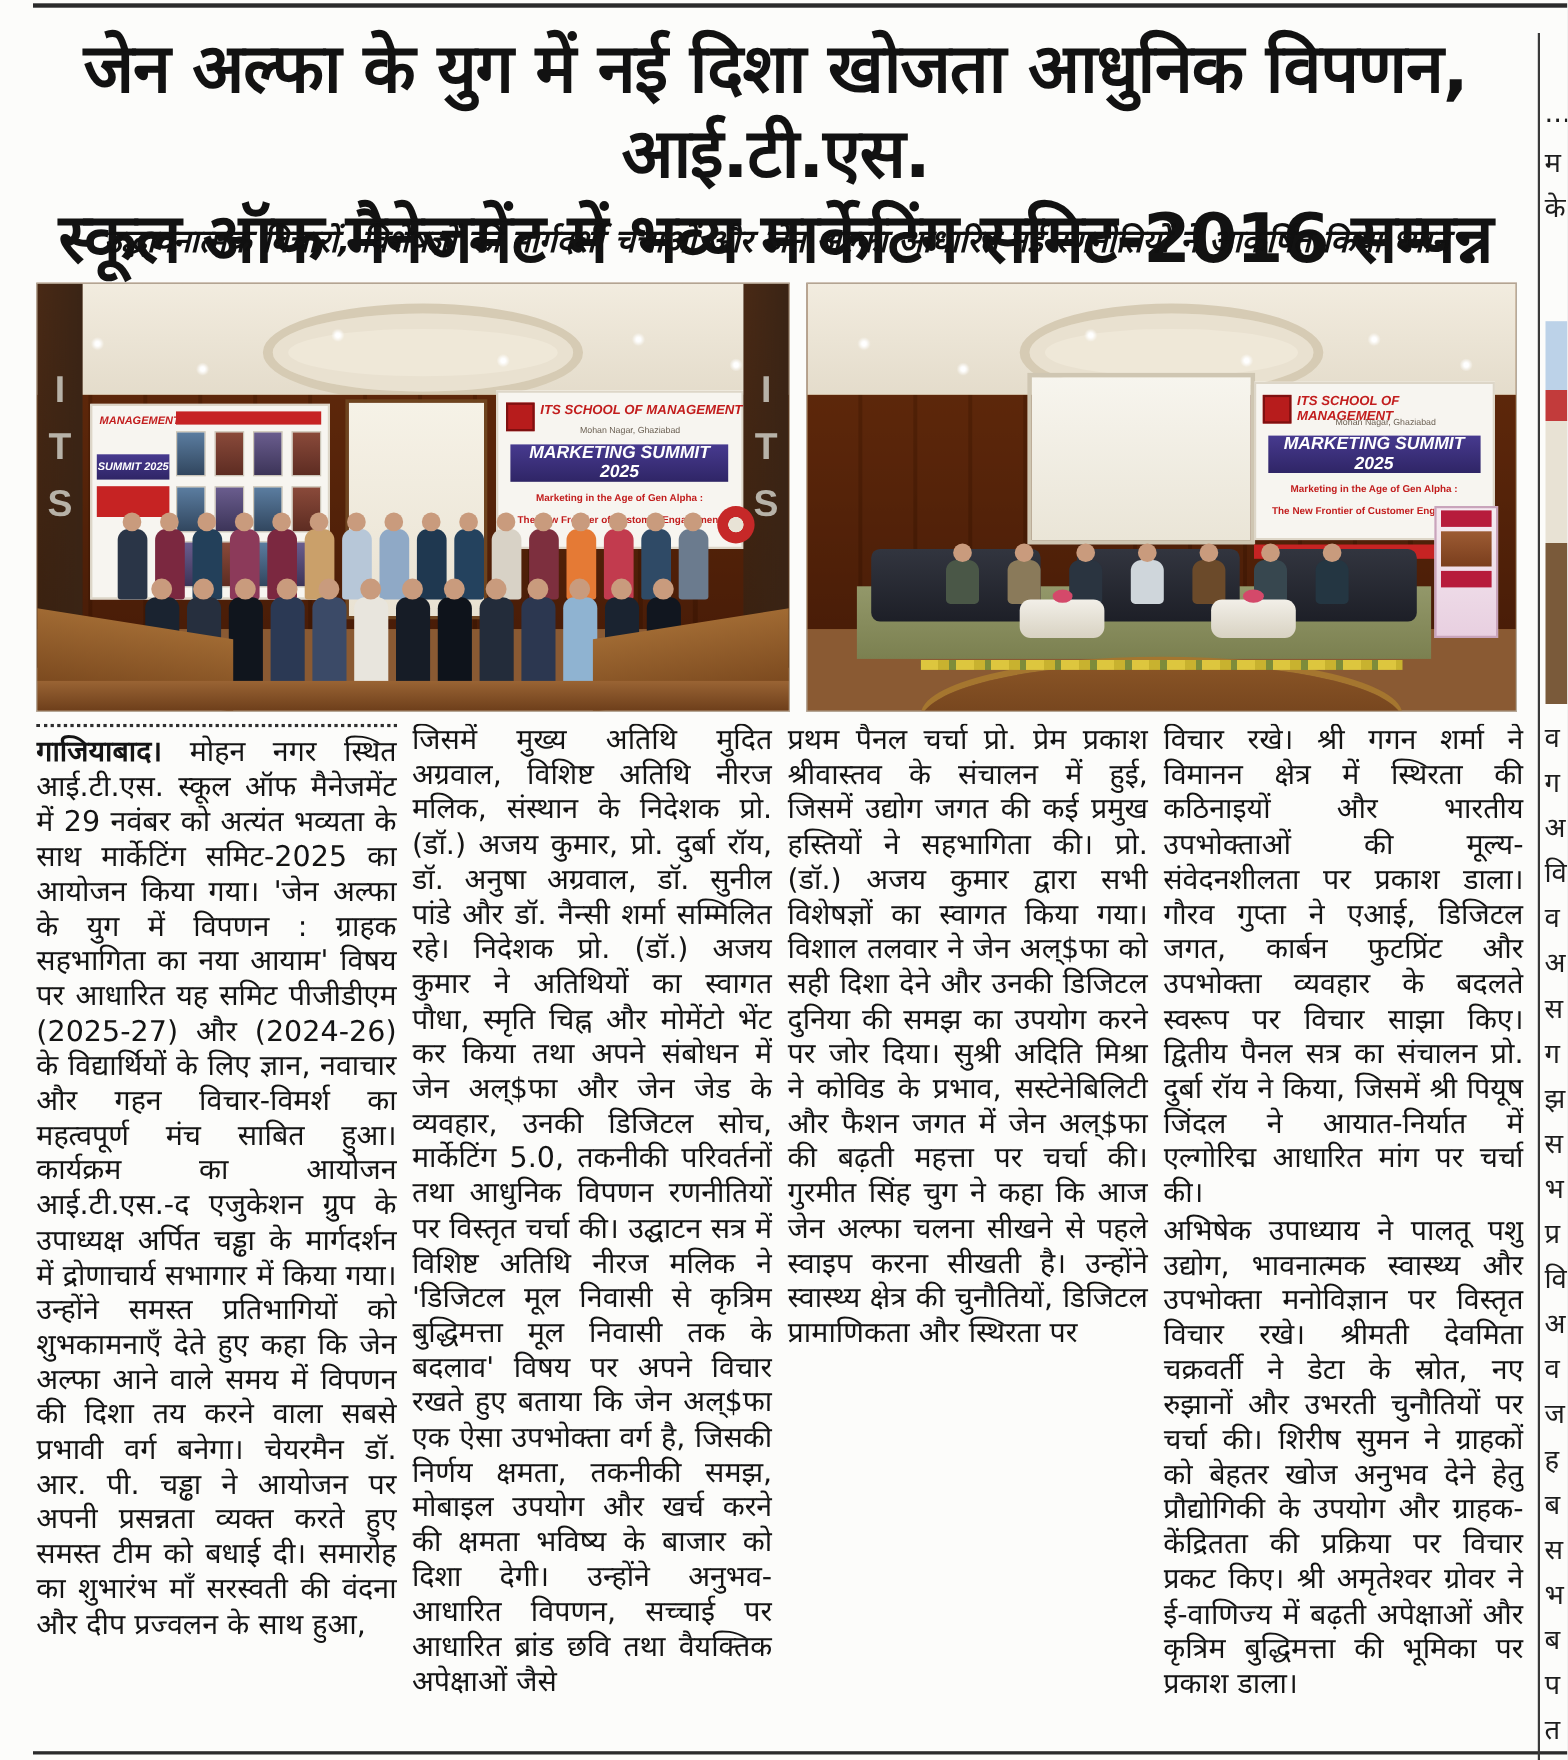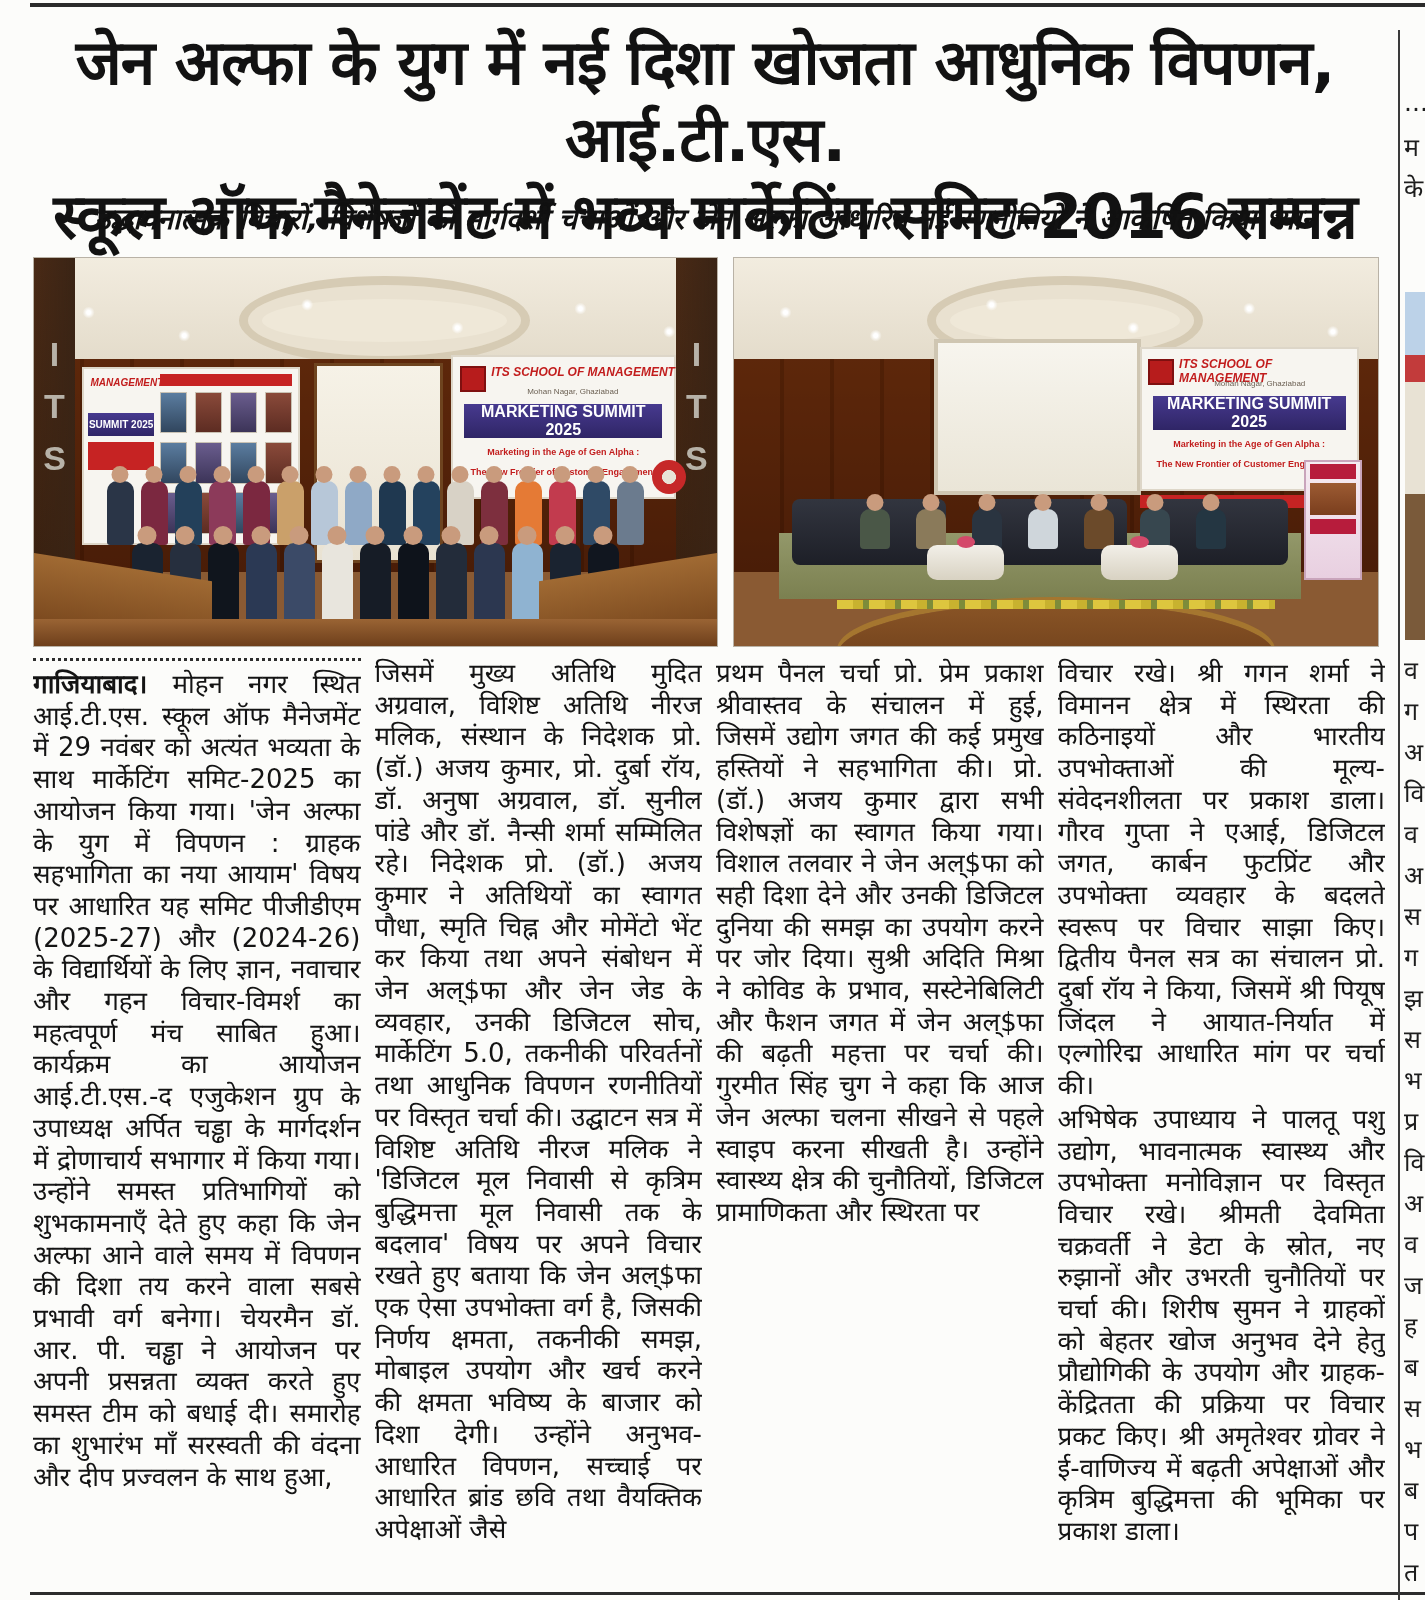--- a/index.html
+++ b/index.html
@@ -43,21 +43,21 @@
           background:radial-gradient(#e8e3d6 28%,#c62828 30% 75%,#8e1b1b 78%);}
   
   .banner{position:absolute;background:#f7f5f0;box-shadow:0 0 0 2px #ddd6c8 inset;}
   .b-grid{position:absolute;display:grid;grid-template-columns:repeat(4,1fr);grid-template-rows:repeat(3,1fr);gap:6%;}
   .b-grid i{background:linear-gradient(#5b7da0,#31465e);border:1px solid #c9c2b4;}
   .b-grid i:nth-child(2n){background:linear-gradient(#8a4a3a,#5d2c22);}
   .b-grid i:nth-child(3n){background:linear-gradient(#6a5d8e,#3c3458);}
   .b-redstrip{position:absolute;background:#c62323;}
   .b-purple{position:absolute;background:linear-gradient(#473a8f,#2f2566);color:#fff;
             font-family:"Liberation Sans",sans-serif;font-weight:700;text-align:center;
-            display:flex;align-items:center;justify-content:center;}
+            display:flex;align-items:center;justify-content:center;font-style:italic;}
   .b-org{position:absolute;color:#c21d1d;font-family:"Liberation Sans",sans-serif;font-weight:700;font-style:italic;}
   .b-loc{position:absolute;color:#6a5f52;font-family:"Liberation Sans",sans-serif;}
   .b-sub{position:absolute;color:#c21d1d;font-family:"Liberation Sans",sans-serif;font-weight:700;text-align:center;}
   .b-logo{position:absolute;width:22px;height:22px;background:#b71c1c;border:2px solid #7f1010;}
   
   .row{position:absolute;display:flex;align-items:flex-end;justify-content:center;gap:7px;}
   .person{position:relative;border-radius:10px 10px 3px 3px;background:var(--c,#223);flex:0 0 auto;}
   .person::before{content:"";position:absolute;top:-15px;left:50%;transform:translateX(-50%);
                   width:17px;height:17px;border-radius:50%;background:#c99b7d;}
   .row-back .person{width:27px;height:64px;}

